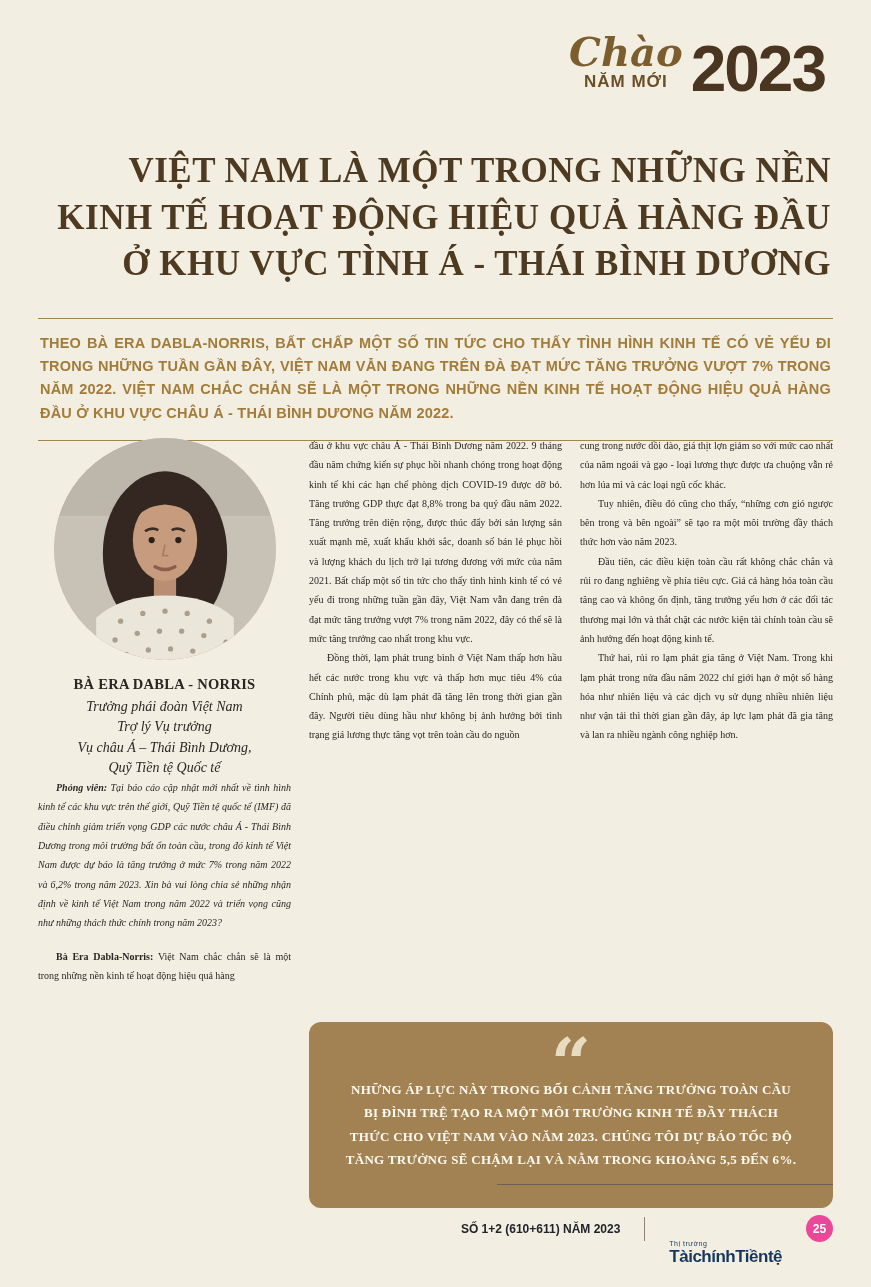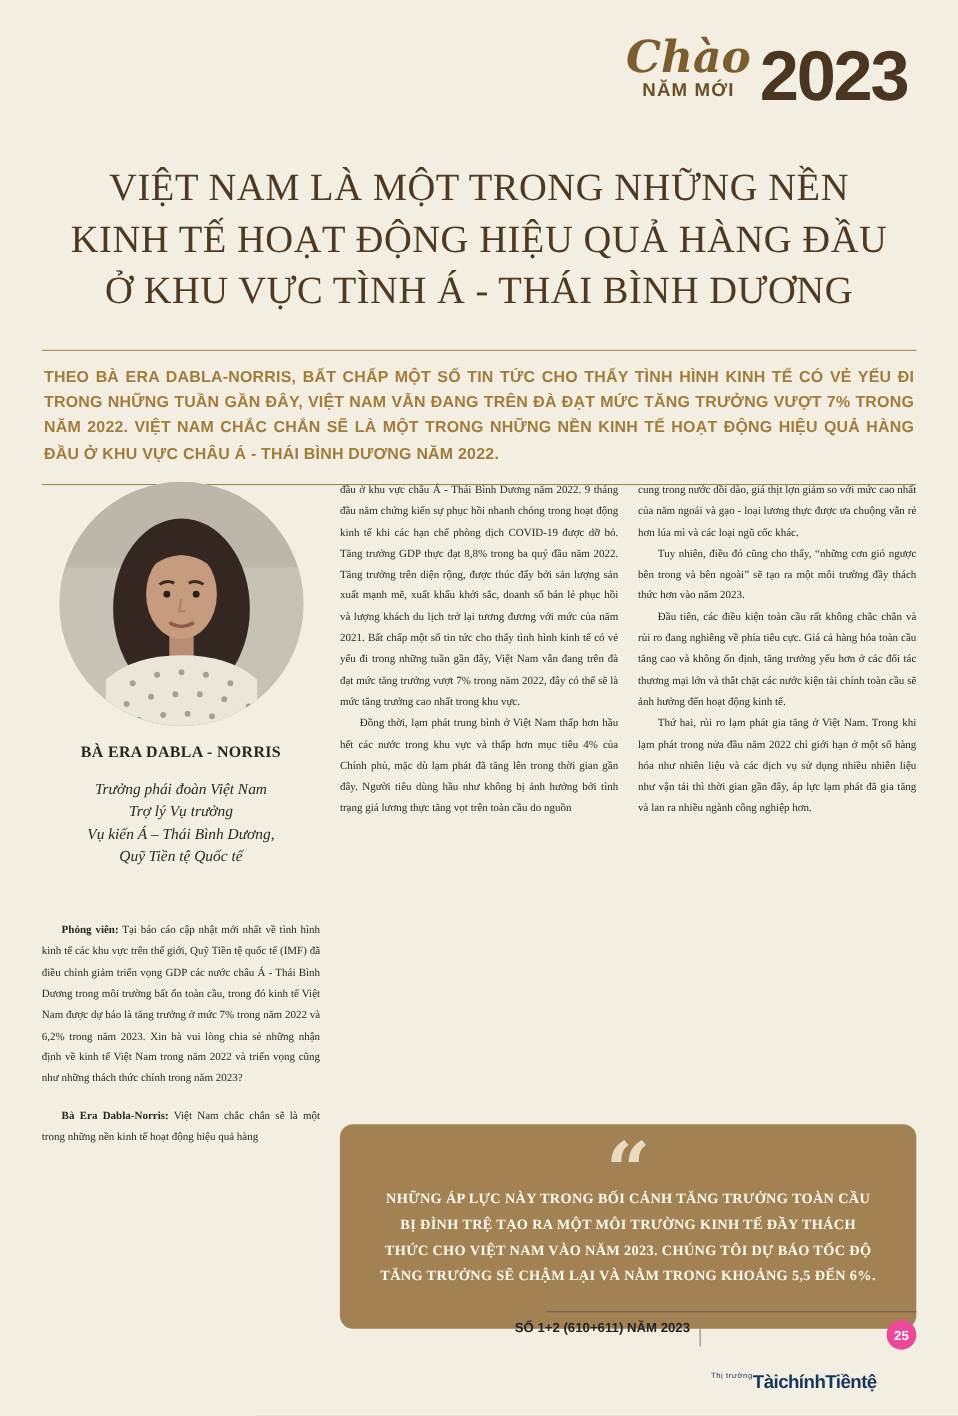--- a/index.html
+++ b/index.html
@@ -34,23 +34,23 @@
   .year {
     font-family:"Liberation Sans",sans-serif;
     font-weight:bold; font-size:64px; line-height:0.85;
     letter-spacing:-2px;
     color:#4a3620;
   }
 
   
   .headline {
     position:absolute; top:148px; left:40px; right:40px;
-    text-align:center;
+    text-align:right;
     color:#4e3a20;
-    font-weight:normal;
+    font-weight:bold;
     font-size:35px; line-height:1.33;
     letter-spacing:0.5px;
   }
 
   
   .lede {
     position:absolute; top:306px; left:38px; right:38px;
     border-top:1px solid #a1854f;
     border-bottom:1px solid #a1854f;
     padding:13px 2px 15px 2px;
@@ -80,27 +80,27 @@
   
   .profile { text-align:center; }
   .avatar {
     width:222px; height:222px; border-radius:50%;
     margin:2px auto 16px auto; overflow:hidden;
     background:#c9c3b8;
   }
   .avatar svg { display:block; width:100%; height:100%; }
   .profile-name {
     font-weight:bold; font-size:14.5px; letter-spacing:0.3px;
-    margin-bottom:16px;
+    margin-bottom:4px;
   }
   .profile-title {
     font-style:italic; font-size:14px; line-height:1.45;
   }
 
-  .question { margin-top:46px; }
+  .question { font-style:italic; }
   .q-label { font-weight:bold; }
   .answer { margin-top:14px; }
   .a-label { font-weight:bold; }
 
   
   .quote-box {
     position:absolute; left:309px; top:1022px;
     width:524px; height:186px;
     background:#a28253;
     border-radius:12px;
@@ -122,28 +122,28 @@
   
   .footer {
     position:absolute; left:38px; right:38px; bottom:22px;
   }
   .footer-rule {
     width:336px; margin-left:auto;
     border-top:1px solid #6b6257;
     margin-bottom:7px;
   }
   .footer-row {
-    display:flex; justify-content:flex-end; gap:9px;
+    display:flex; justify-content:flex-end; align-items:center; gap:24px;
   }
   .issue {
     font-family:"Liberation Sans",sans-serif;
     font-size:12px; font-weight:600; color:#20242a;
   }
   .vsep { width:1px; height:24px; background:#8d8578; }
-  .logo-wrap { display:flex; align-items:flex-start; line-height:1;margin-top:48px; }
+  .logo-wrap { display:flex; flex-direction:column; align-items:flex-start; line-height:1;margin-top:48px; }
   .logo-top {
     font-family:"Liberation Sans",sans-serif;
     font-size:7px; color:#16365c; letter-spacing:0.5px; margin-bottom:1px;
   }
   .logo {
     font-family:"Liberation Sans",sans-serif;
     font-weight:bold; font-size:17px; color:#16365c; letter-spacing:-0.5px;
   }
   .page-badge {
     width:27px; height:27px; border-radius:50%;
@@ -228,21 +228,21 @@
               <path d="M100 96 L98 106 L103 106" stroke="#a97f63" stroke-width="1.6" fill="none"></path>
 
               <path d="M91 116 Q100 121 109 116" stroke="#8e5c4d" stroke-width="3" fill="none" stroke-linecap="round"></path>
             </g>
           </svg>
         </div>
         <figcaption>
           <div class="profile-name">BÀ ERA DABLA - NORRIS</div>
           <div class="profile-title">Trưởng phái đoàn Việt Nam</div>
           <div class="profile-title">Trợ lý Vụ trưởng</div>
-          <div class="profile-title">Vụ kiến Á – Thái Bình Dương,</div>
+          <div class="profile-title">Vụ châu Á – Thái Bình Dương,</div>
           <div class="profile-title">Quỹ Tiền tệ Quốc tế</div>
         </figcaption>
       </figure>
 
       <p class="question indent">
         <span class="q-label">Phỏng viên:</span>
         <span>Tại báo cáo cập nhật mới nhất về tình hình kinh tế các khu vực trên thế giới, Quỹ Tiền tệ quốc tế (IMF) đã điều chỉnh giảm triển vọng GDP các nước châu Á - Thái Bình Dương trong môi trường bất ổn toàn cầu, trong đó kinh tế Việt Nam được dự báo là tăng trưởng ở mức 7% trong năm 2022 và 6,2% trong năm 2023. Xin bà vui lòng chia sẻ những nhận định về kinh tế Việt Nam trong năm 2022 và triển vọng cũng như những thách thức chính trong năm 2023?</span>
       </p>
 
       <p class="answer indent">

